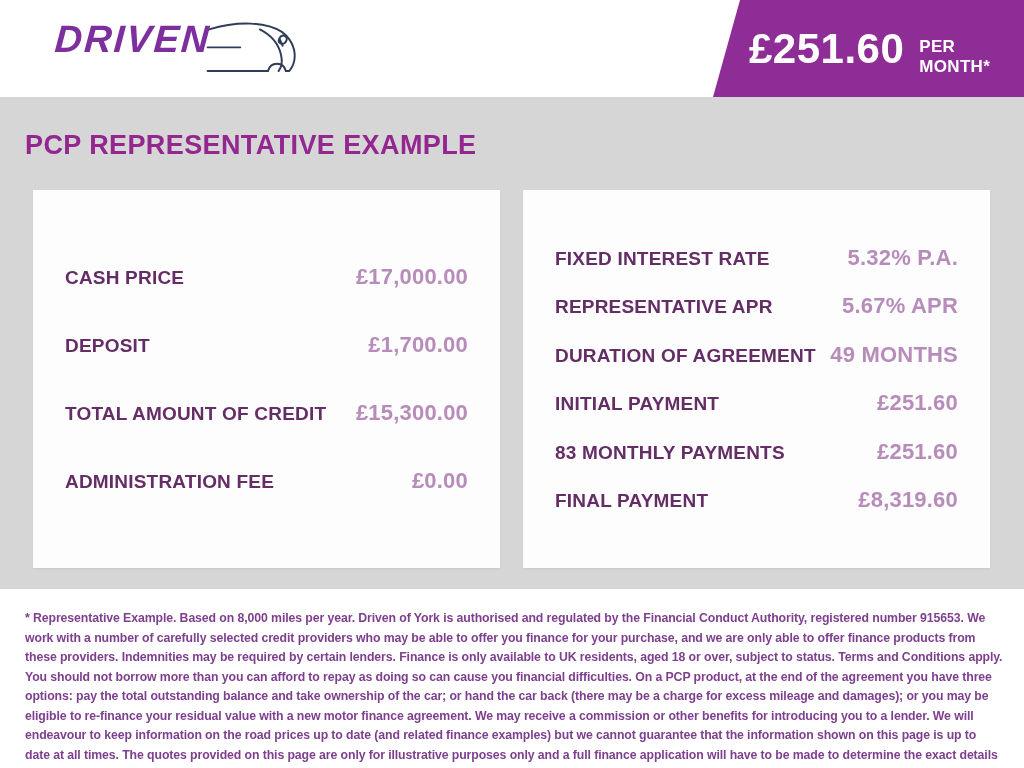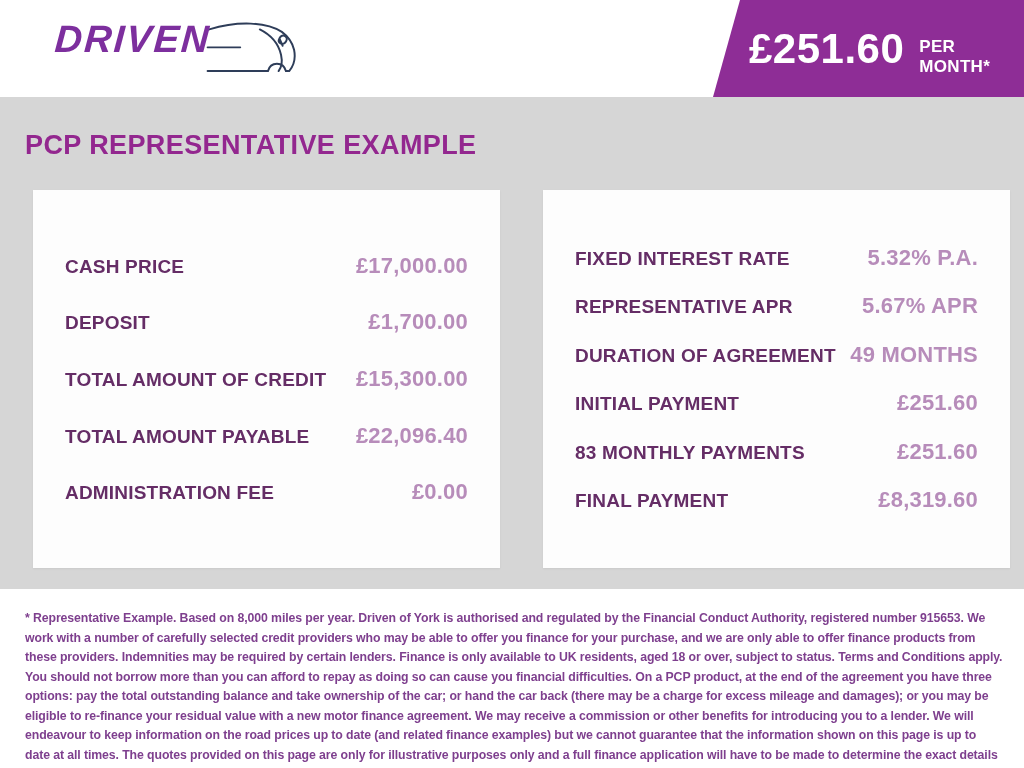--- a/index.html
+++ b/index.html
@@ -65,21 +65,21 @@
   }
 
   .finance-card {
     position:absolute; top:93px; width:467px; height:378px;
     background:#fdfdfd;
     box-shadow:0 1px 2px rgba(0,0,0,0.06);
     display:flex; flex-direction:column; justify-content:space-evenly;
     padding:32px 32px;
   }
   .finance-card.left  { left:33px; }
-  .finance-card.right { left:523px;margin-left:20px; }
+  .finance-card.right { left:523px; }
 
   .finance-row {
     display:flex; justify-content:space-between; align-items:baseline;
   }
   .finance-label {
     font-size:19px; font-weight:bold; letter-spacing:0.2px;
     color:var(--label_purple, #652d66);
   }
   .finance-value {
     font-size:22px; font-weight:bold; letter-spacing:0.2px;
@@ -137,24 +137,20 @@
     </div>
     <div class="finance-row">
       <span class="finance-label">DEPOSIT</span>
       <span class="finance-value">£1,700.00</span>
     </div>
     <div class="finance-row">
       <span class="finance-label">TOTAL AMOUNT OF CREDIT</span>
       <span class="finance-value">£15,300.00</span>
     </div>
     <div class="finance-row">
-      <span class="finance-label">TOTAL AMOUNT PAYABLE</span>
-      <span class="finance-value">£22,096.40</span>
-    </div>
-    <div class="finance-row">
       <span class="finance-label">ADMINISTRATION FEE</span>
       <span class="finance-value">£0.00</span>
     </div>
   </div>
 
   <div class="finance-card right">
     <div class="finance-row">
       <span class="finance-label">FIXED INTEREST RATE</span>
       <span class="finance-value">5.32% P.A.</span>
     </div>

